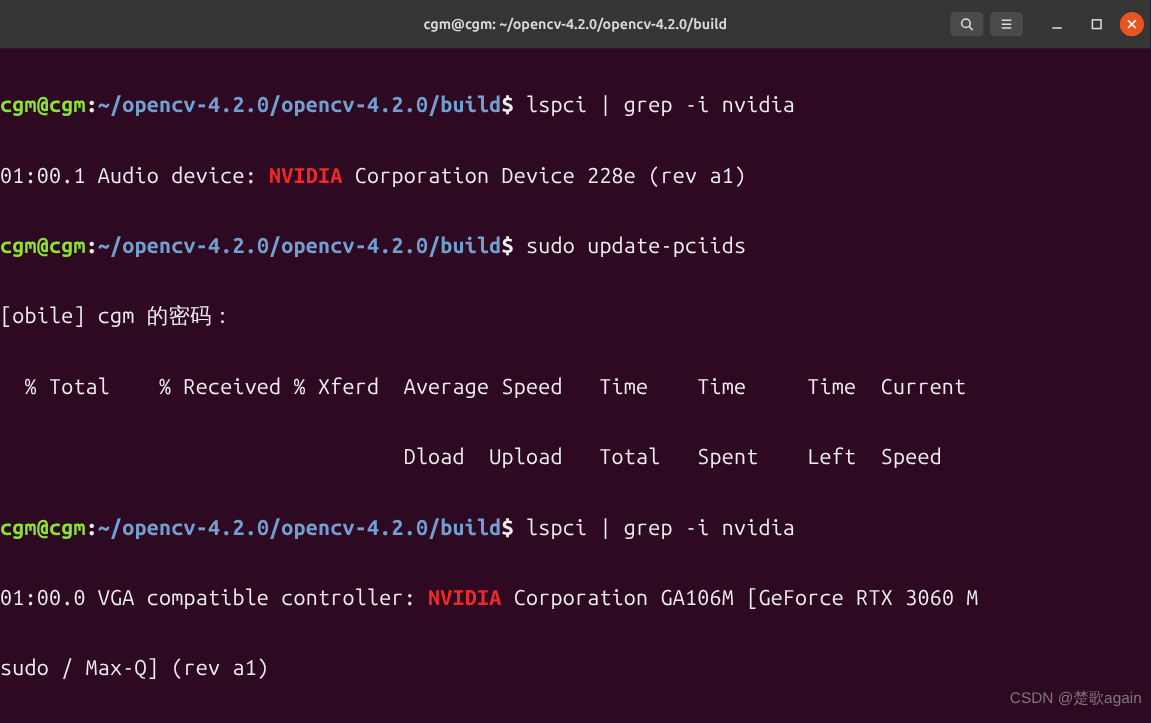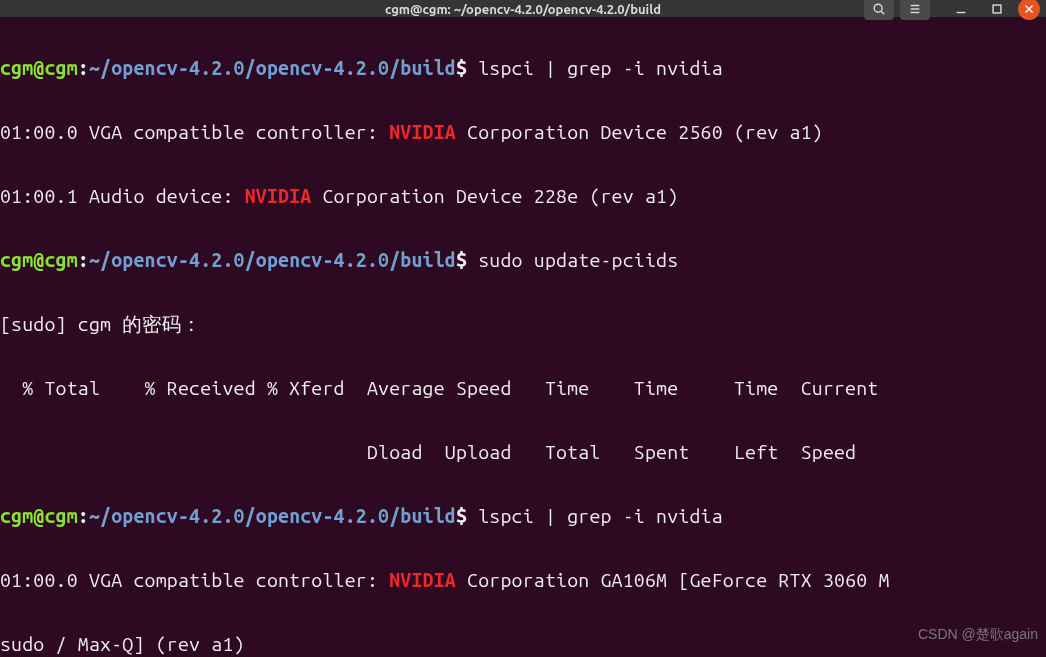--- a/index.html
+++ b/index.html
@@ -7,21 +7,21 @@
       width: 1046px;
       height: 657px;
       background: #2d0922;
       font-family: 'Ubuntu Mono', 'DejaVu Sans Mono', monospace;
       font-size: 19.5px;
       line-height: 26px;
       overflow: hidden;
       position: relative;
     }
     .titlebar {
-      height: 17px;
+      height: 44px;
       background: #353535;
       display: flex;
       align-items: center;
       position: relative;
     }
     .titlebar-title {
       position: absolute;
       left: 50%;
       transform: translateX(-50%);
       color: #dadada;
@@ -115,24 +115,23 @@
       <svg viewBox="0 0 16 16" style="stroke:#fff">
           <line x1="4" y1="4" x2="12" y2="12"></line>
           <line x1="12" y1="4" x2="4" y2="12"></line>
         </svg>
     </div>
   </div>
 </div>
 
 <div class="terminal">
 <div class="line"><span class="g">cgm@cgm</span><span class="w">:</span><span class="b">~/opencv-4.2.0/opencv-4.2.0/build</span><span class="w">$</span><span class="n"> lspci | grep -i nvidia</span></div>
-<div class="line"><span class="n">01:00.0 VGA compatible controller: </span><span class="r">NVIDIA</span><span class="n"> Corporation Device 2560 (rev a1)</span></div>
 <div class="line"><span class="n">01:00.1 Audio device: </span><span class="r">NVIDIA</span><span class="n"> Corporation Device 228e (rev a1)</span></div>
 <div class="line"><span class="g">cgm@cgm</span><span class="w">:</span><span class="b">~/opencv-4.2.0/opencv-4.2.0/build</span><span class="w">$</span><span class="n"> sudo update-pciids</span></div>
-<div class="line"><span class="n">[sudo] cgm 的密码：</span></div>
+<div class="line"><span class="n">[obile] cgm 的密码：</span></div>
 <div class="line"><span class="n">  % Total    % Received % Xferd  Average Speed   Time    Time     Time  Current</span></div>
 <div class="line"><span class="n">                                 Dload  Upload   Total   Spent    Left  Speed</span></div>
 <div class="line"><span class="g">cgm@cgm</span><span class="w">:</span><span class="b">~/opencv-4.2.0/opencv-4.2.0/build</span><span class="w">$</span><span class="n"> lspci | grep -i nvidia</span></div>
 <div class="line"><span class="n">01:00.0 VGA compatible controller: </span><span class="r">NVIDIA</span><span class="n"> Corporation GA106M [GeForce RTX 3060 M</span></div>
 <div class="line"><span class="n">sudo / Max-Q] (rev a1)</span></div>
 
 
 
 </div>
 

